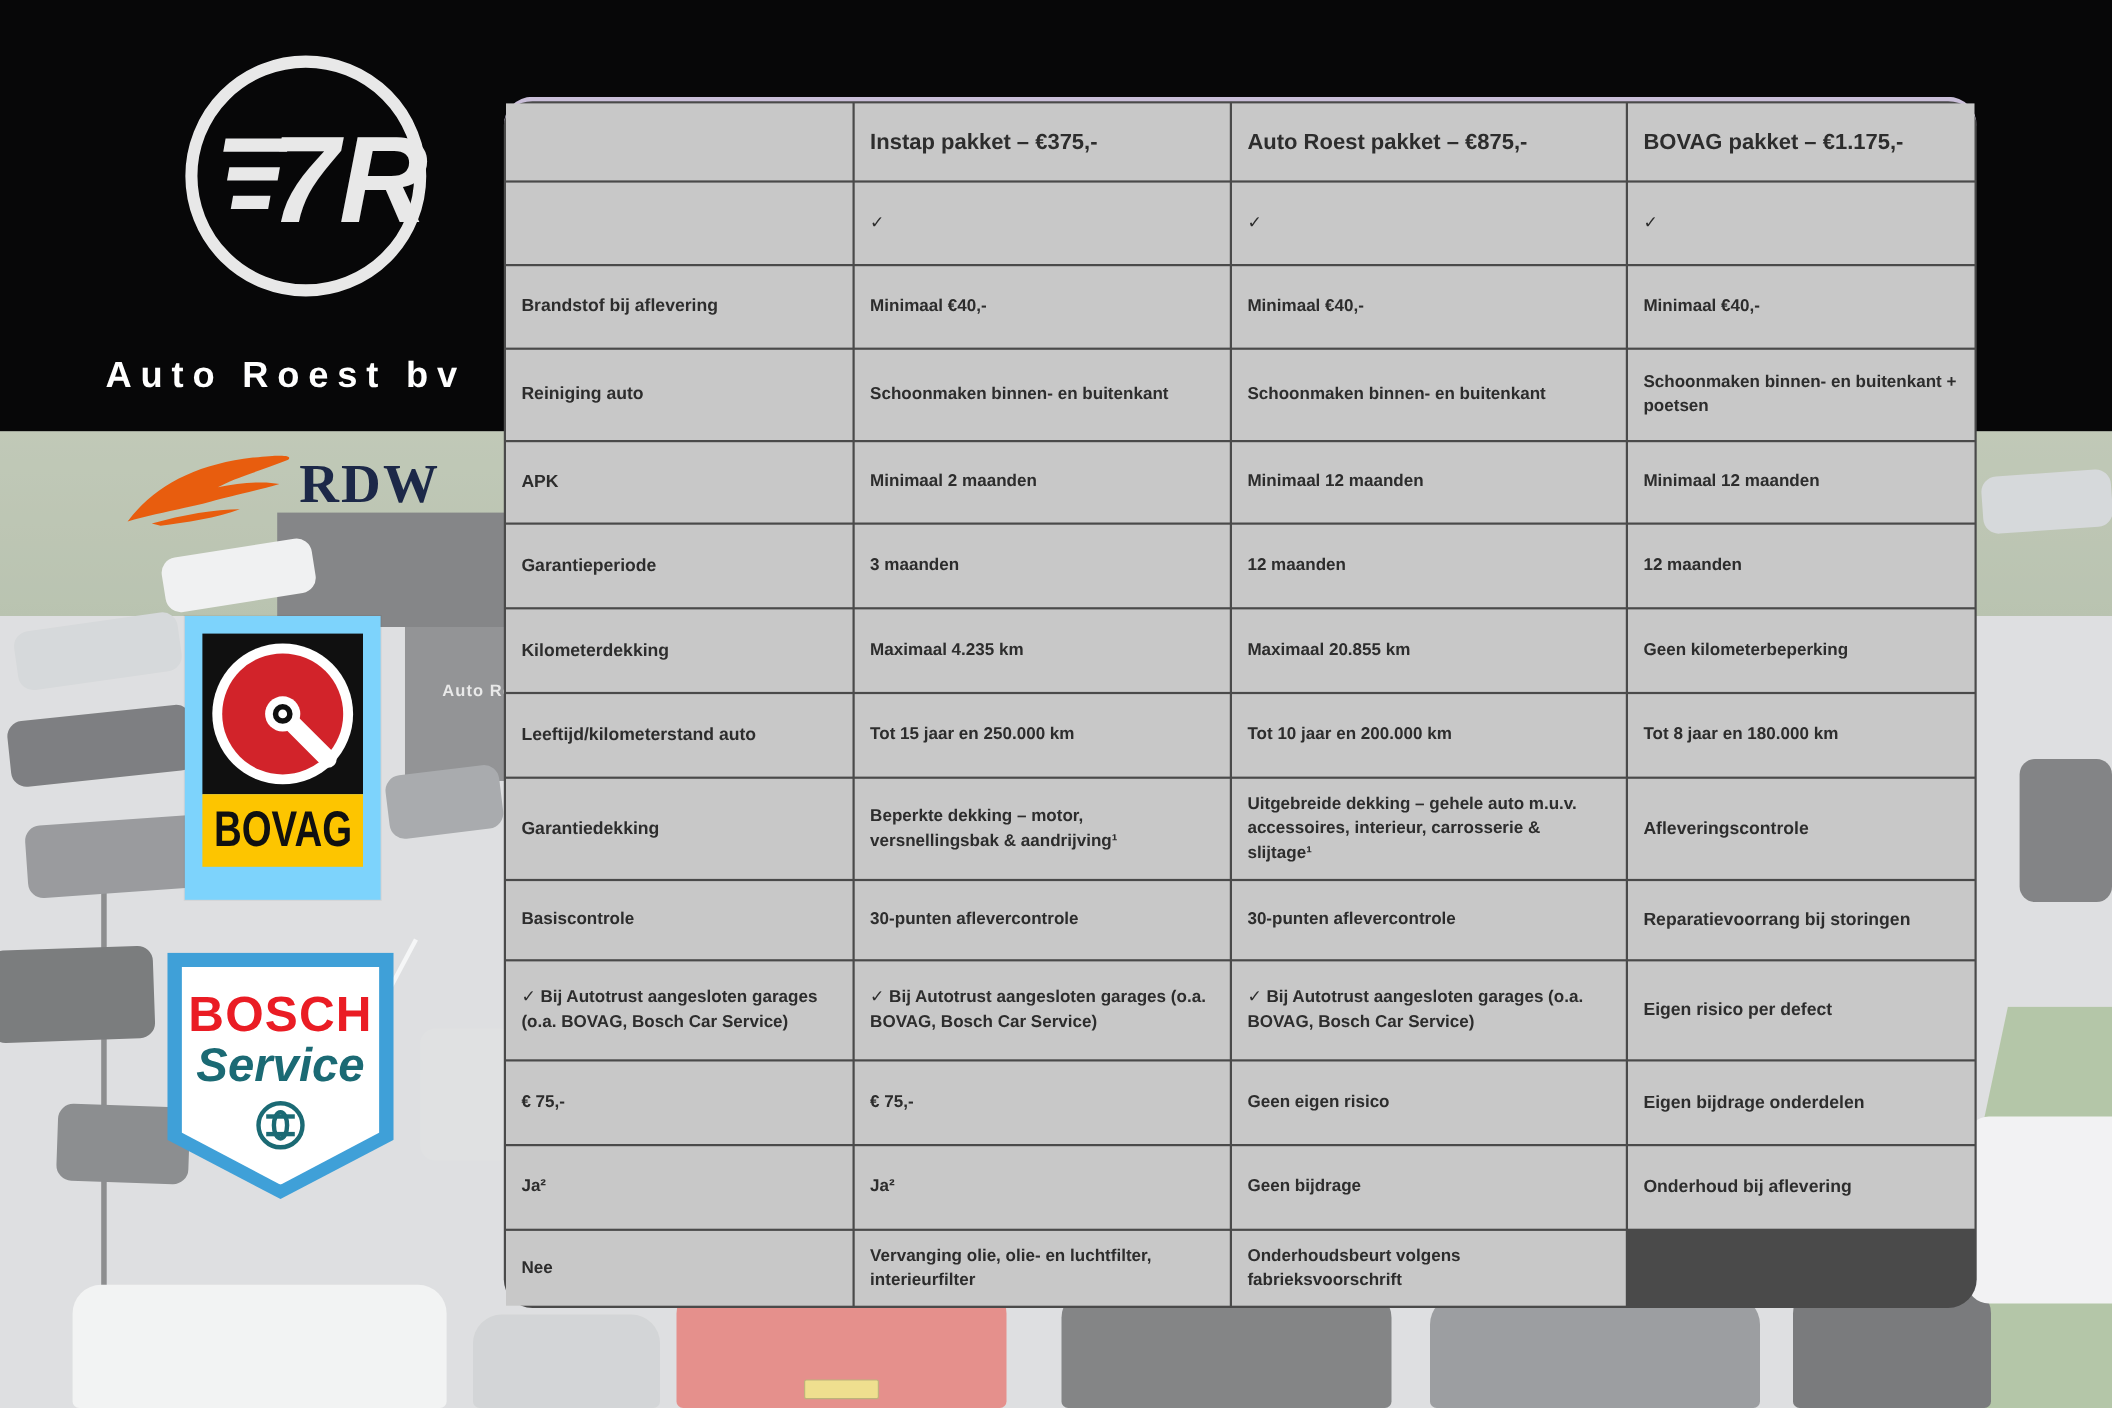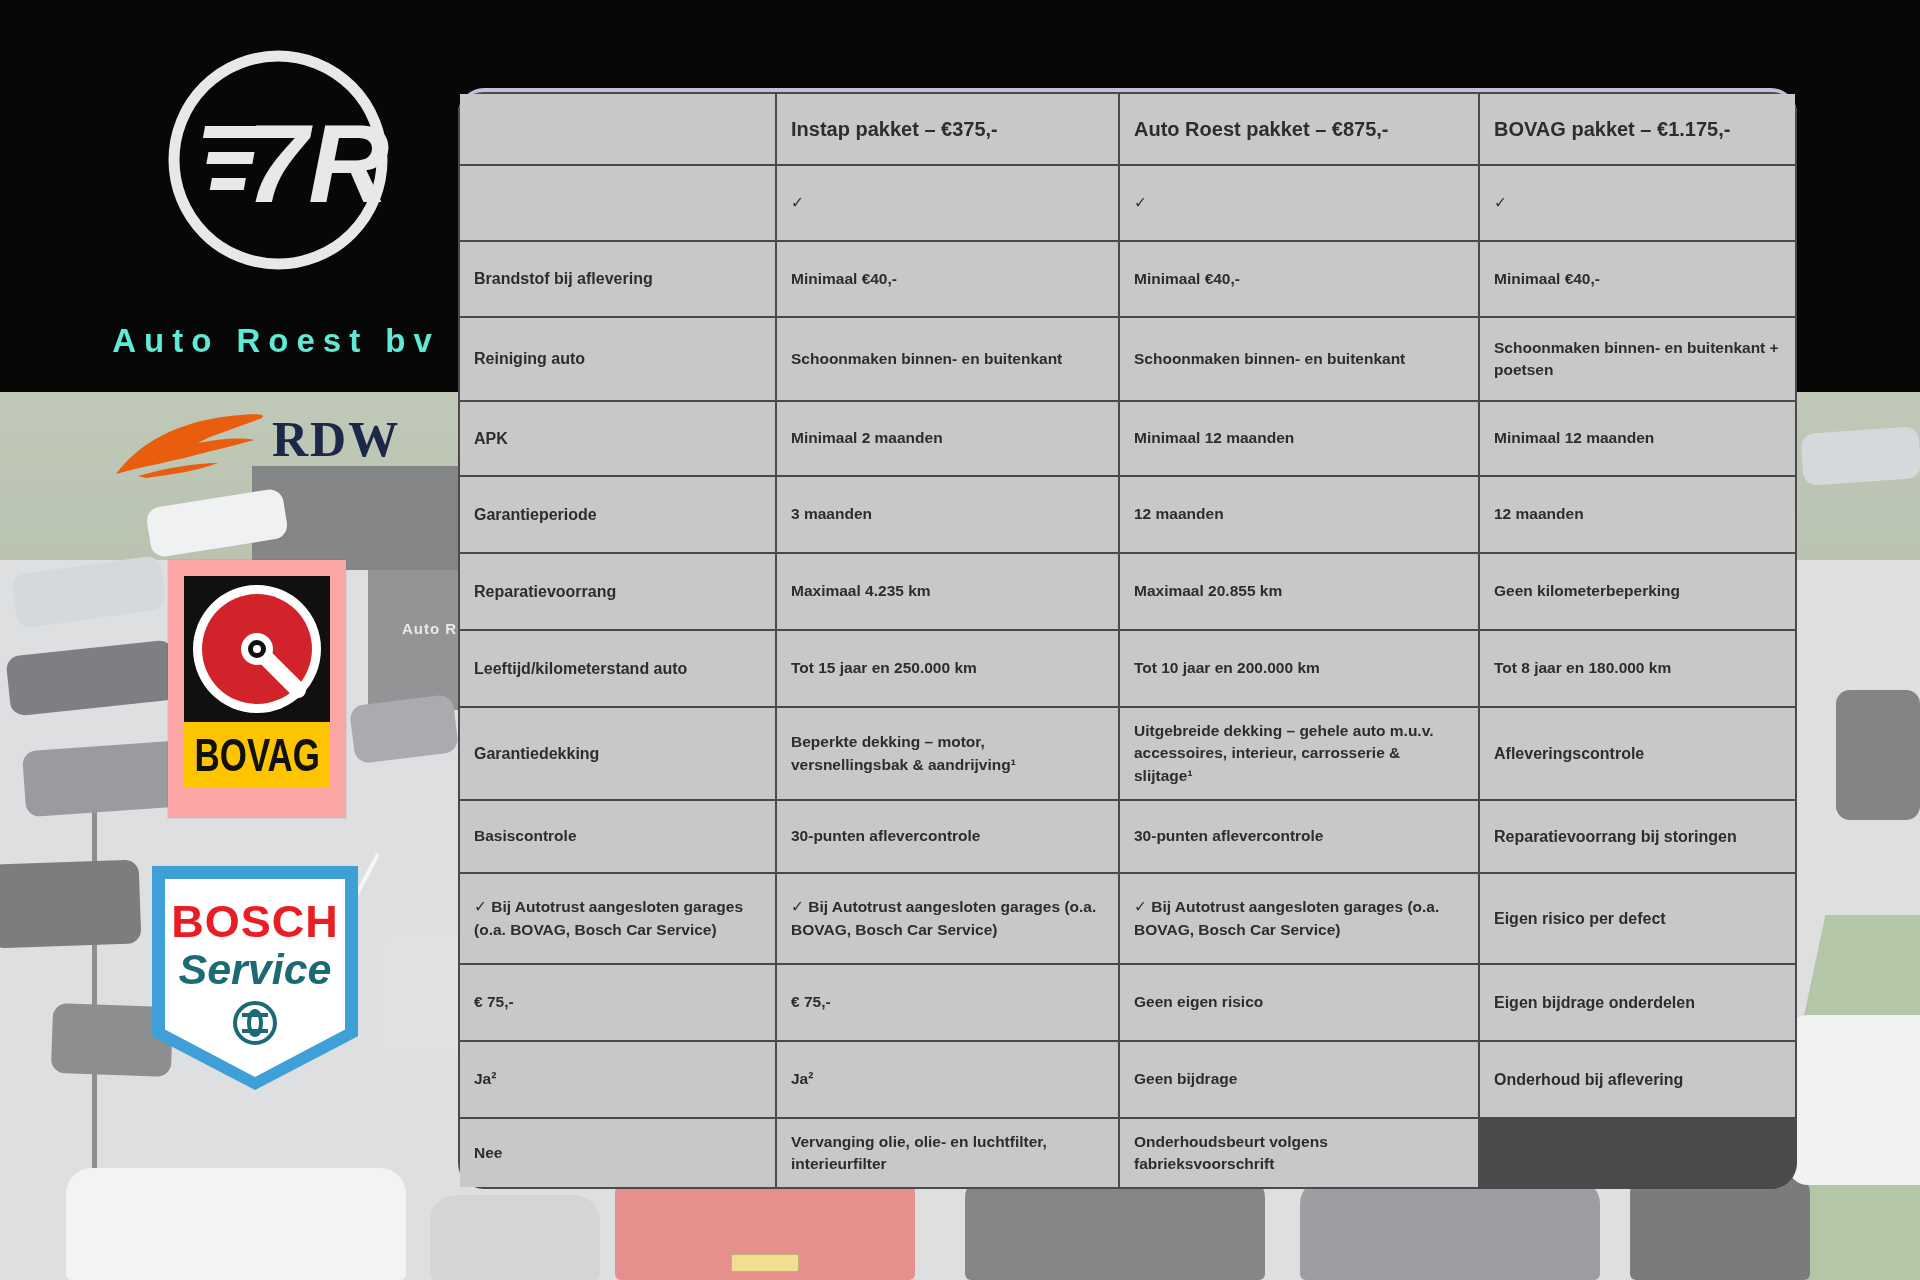--- a/index.html
+++ b/index.html
@@ -21,29 +21,29 @@
   .pline{position:absolute;width:120px;height:4px;background:#eef0f1;}
   .car{position:absolute;border-radius:14px;}
   .car.rooftop{border-radius:26px 26px 6px 6px;}
   .plate{position:absolute;left:50%;bottom:8px;transform:translateX(-50%);
          width:66px;height:16px;background:#e3c93e;border-radius:2px;border:1px solid #8d7b1d;}
   .photo:after{content:"";position:absolute;inset:0;background:rgba(255,255,255,0.42);}
 
   
   .band{position:absolute;left:0;top:0;width:1920px;height:392px;background:#070708;z-index:2;}
   .monogram{position:absolute;left:148px;top:30px;}
-  .brand-name{position:absolute;left:96px;top:322px;width:360px;text-align:center;
-              color:#5eead4;font-size:33px;font-weight:bold;letter-spacing:8px;white-space:nowrap;}
+  .brand-name{position:absolute;left:96px;top:322px;width:360px;text-align:left;
+              color:#ffffff;font-size:33px;font-weight:bold;letter-spacing:8px;white-space:nowrap;}
 
   
   .logos{position:absolute;left:0;top:0;z-index:3;}
   .rdw-wing{position:absolute;left:112px;top:412px;}
   .rdw-text{position:absolute;left:272px;top:410px;font-family:"Liberation Serif","DejaVu Serif",serif;
             font-weight:bold;font-size:50px;color:#1c2848;letter-spacing:2px;}
-  .bovag-card{position:absolute;left:168px;top:560px;width:178px;height:258px;background:#fca5a5;
+  .bovag-card{position:absolute;left:168px;top:560px;width:178px;height:258px;background:#7dd3fc;
               box-shadow:0 0 0 1px rgba(0,0,0,0.05);}
   .bovag-square{position:absolute;left:16px;top:16px;width:146px;height:146px;background:#101010;}
   .bovag-ring{position:absolute;left:50%;top:50%;width:128px;height:128px;border-radius:50%;
               background:#ffffff;transform:translate(-50%,-50%);}
   .bovag-disc{position:absolute;left:50%;top:50%;width:110px;height:110px;border-radius:50%;
               background:#d2232a;transform:translate(-50%,-50%);}
   .bovag-needle{position:absolute;left:50%;top:50%;width:16px;height:66px;background:#ffffff;
                 border-radius:8px;transform-origin:top center;transform:translateX(-50%) rotate(-45deg);}
   .bovag-cap{position:absolute;left:50%;top:50%;width:32px;height:32px;border-radius:50%;
              background:#ffffff;transform:translate(-50%,-50%);}
@@ -186,21 +186,21 @@
     <div class="cell lbl">APK</div>
     <div class="cell">Minimaal 2 maanden</div>
     <div class="cell">Minimaal 12 maanden</div>
     <div class="cell">Minimaal 12 maanden</div>
 
     <div class="cell lbl">Garantieperiode</div>
     <div class="cell">3 maanden</div>
     <div class="cell">12 maanden</div>
     <div class="cell">12 maanden</div>
 
-    <div class="cell lbl">Reparatievoorrang</div>
+    <div class="cell lbl">Kilometerdekking</div>
     <div class="cell">Maximaal 4.235 km</div>
     <div class="cell">Maximaal 20.855 km</div>
     <div class="cell">Geen kilometerbeperking</div>
 
     <div class="cell lbl">Leeftijd/kilometerstand auto</div>
     <div class="cell">Tot 15 jaar en 250.000 km</div>
     <div class="cell">Tot 10 jaar en 200.000 km</div>
     <div class="cell">Tot 8 jaar en 180.000 km</div>
 
     <div class="cell lbl">Garantiedekking</div>

